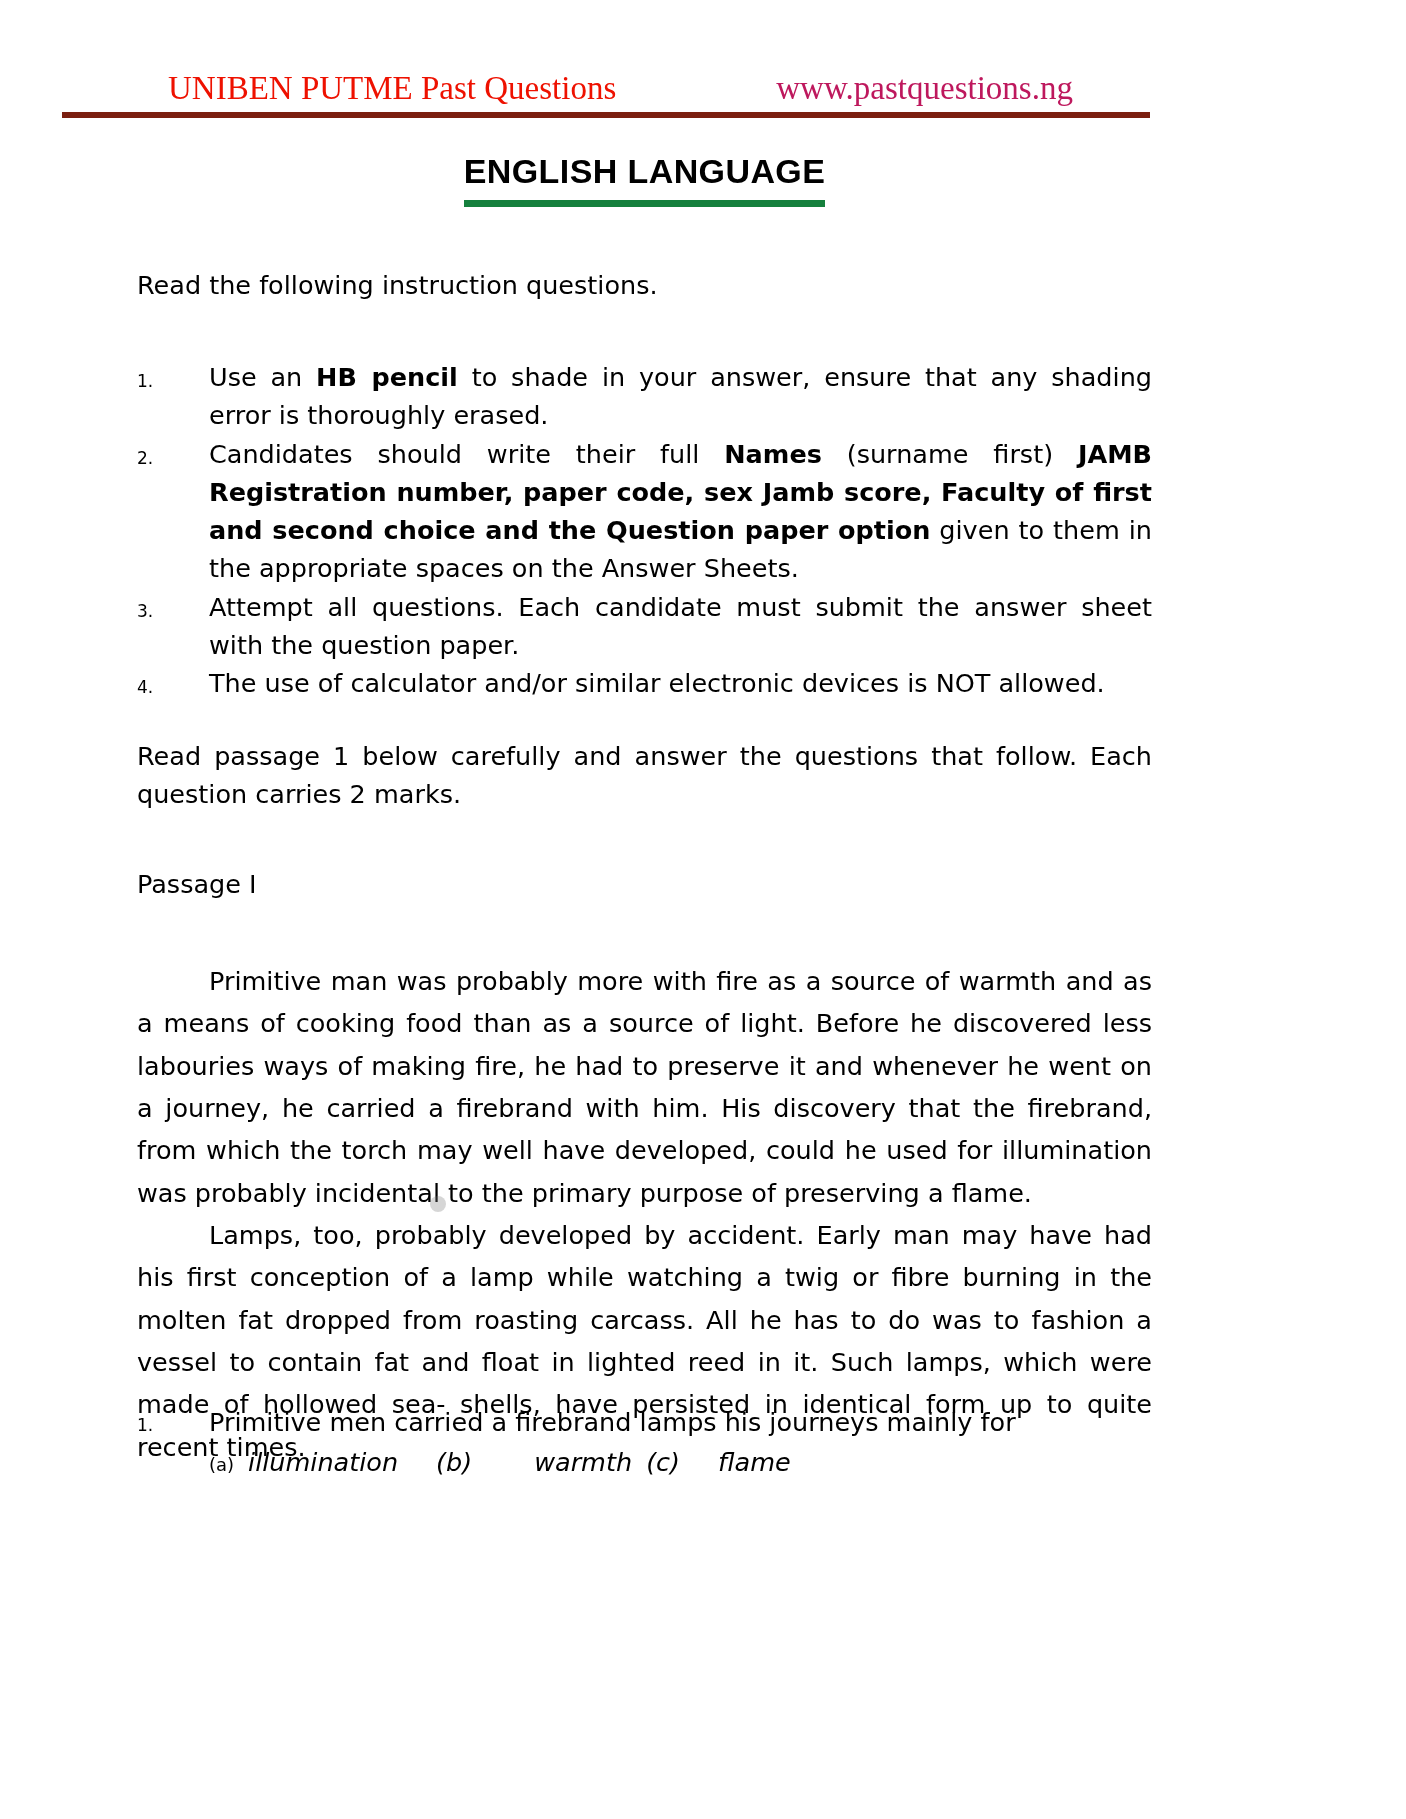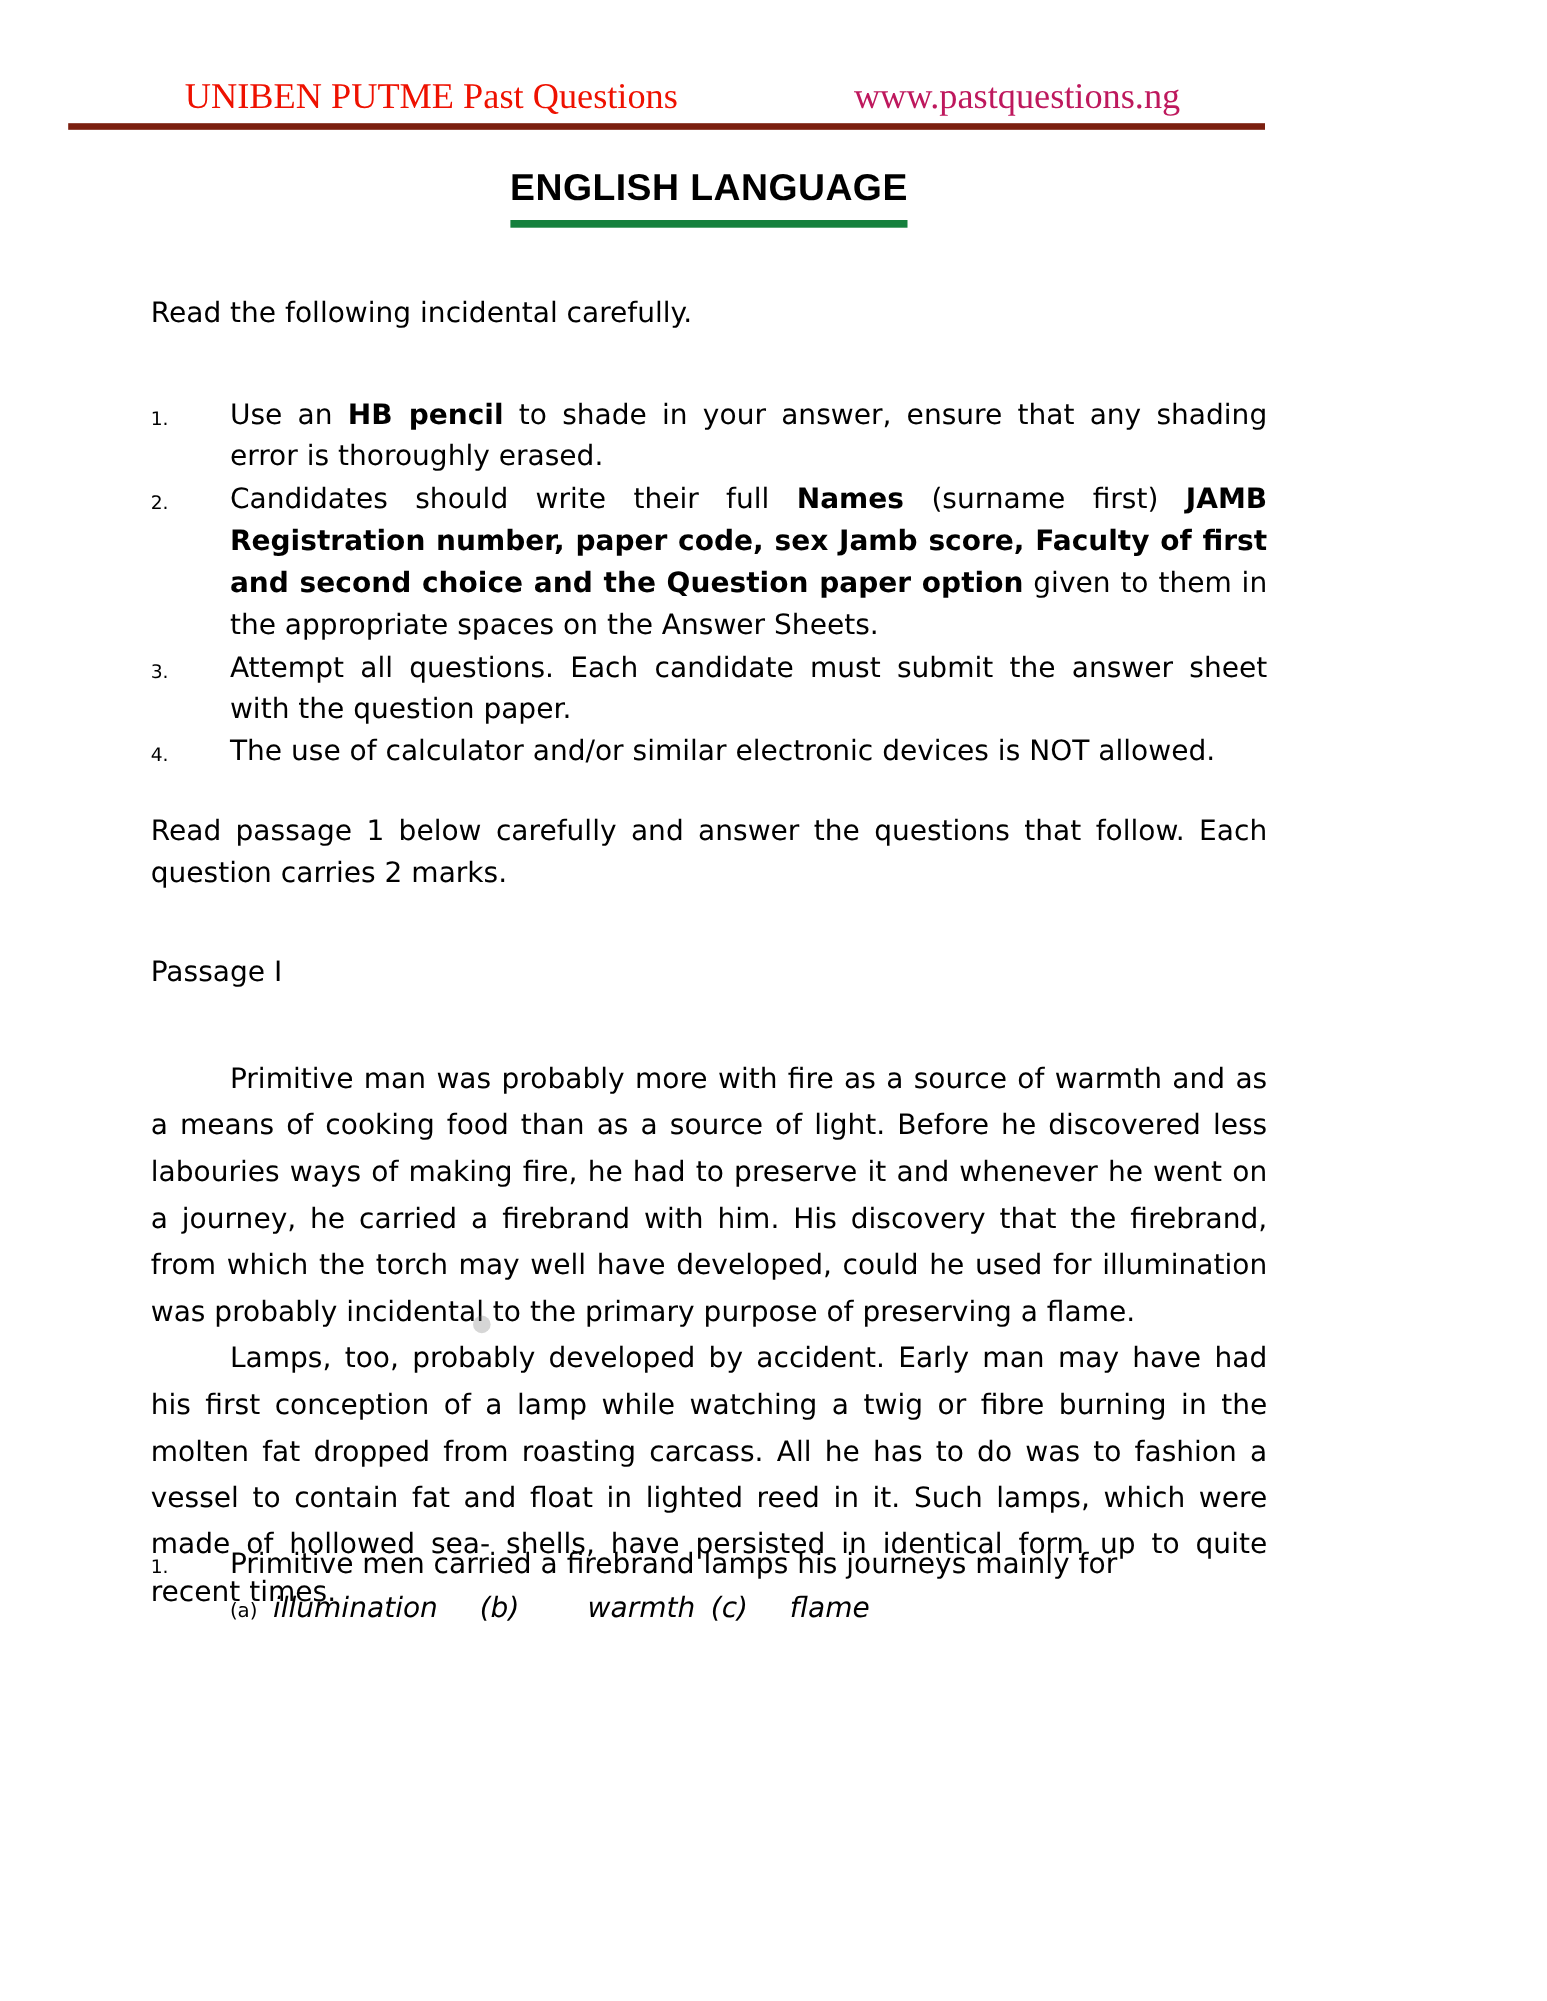--- a/index.html
+++ b/index.html
@@ -234,21 +234,21 @@
     </div>
     <div class="header-rule"></div>
   </div>
 
   <div class="content">
 
     <div class="doc-title">
       <span>ENGLISH LANGUAGE</span>
     </div>
 
-    <div class="lead-line">Read the following incidental carefully.</div>
+    <div class="lead-line">Read the following instruction questions.</div>
 
     <div class="instructions">
       <div class="ins-item">
         <div class="ins-num">1.</div>
         <div class="ins-text"><span>Use an </span><b>HB pencil</b><span> to shade in your answer, ensure that any shading error is thoroughly erased.</span></div>
       </div>
       <div class="ins-item">
         <div class="ins-num">2.</div>
         <div class="ins-text"><span>Candidates should write their full </span><b>Names</b><span> (surname first) </span><b>JAMB Registration number, paper code, sex Jamb score, Faculty of first and second choice and the Question paper option</b><span> given to them in the appropriate spaces on the Answer Sheets.</span></div>
       </div>

